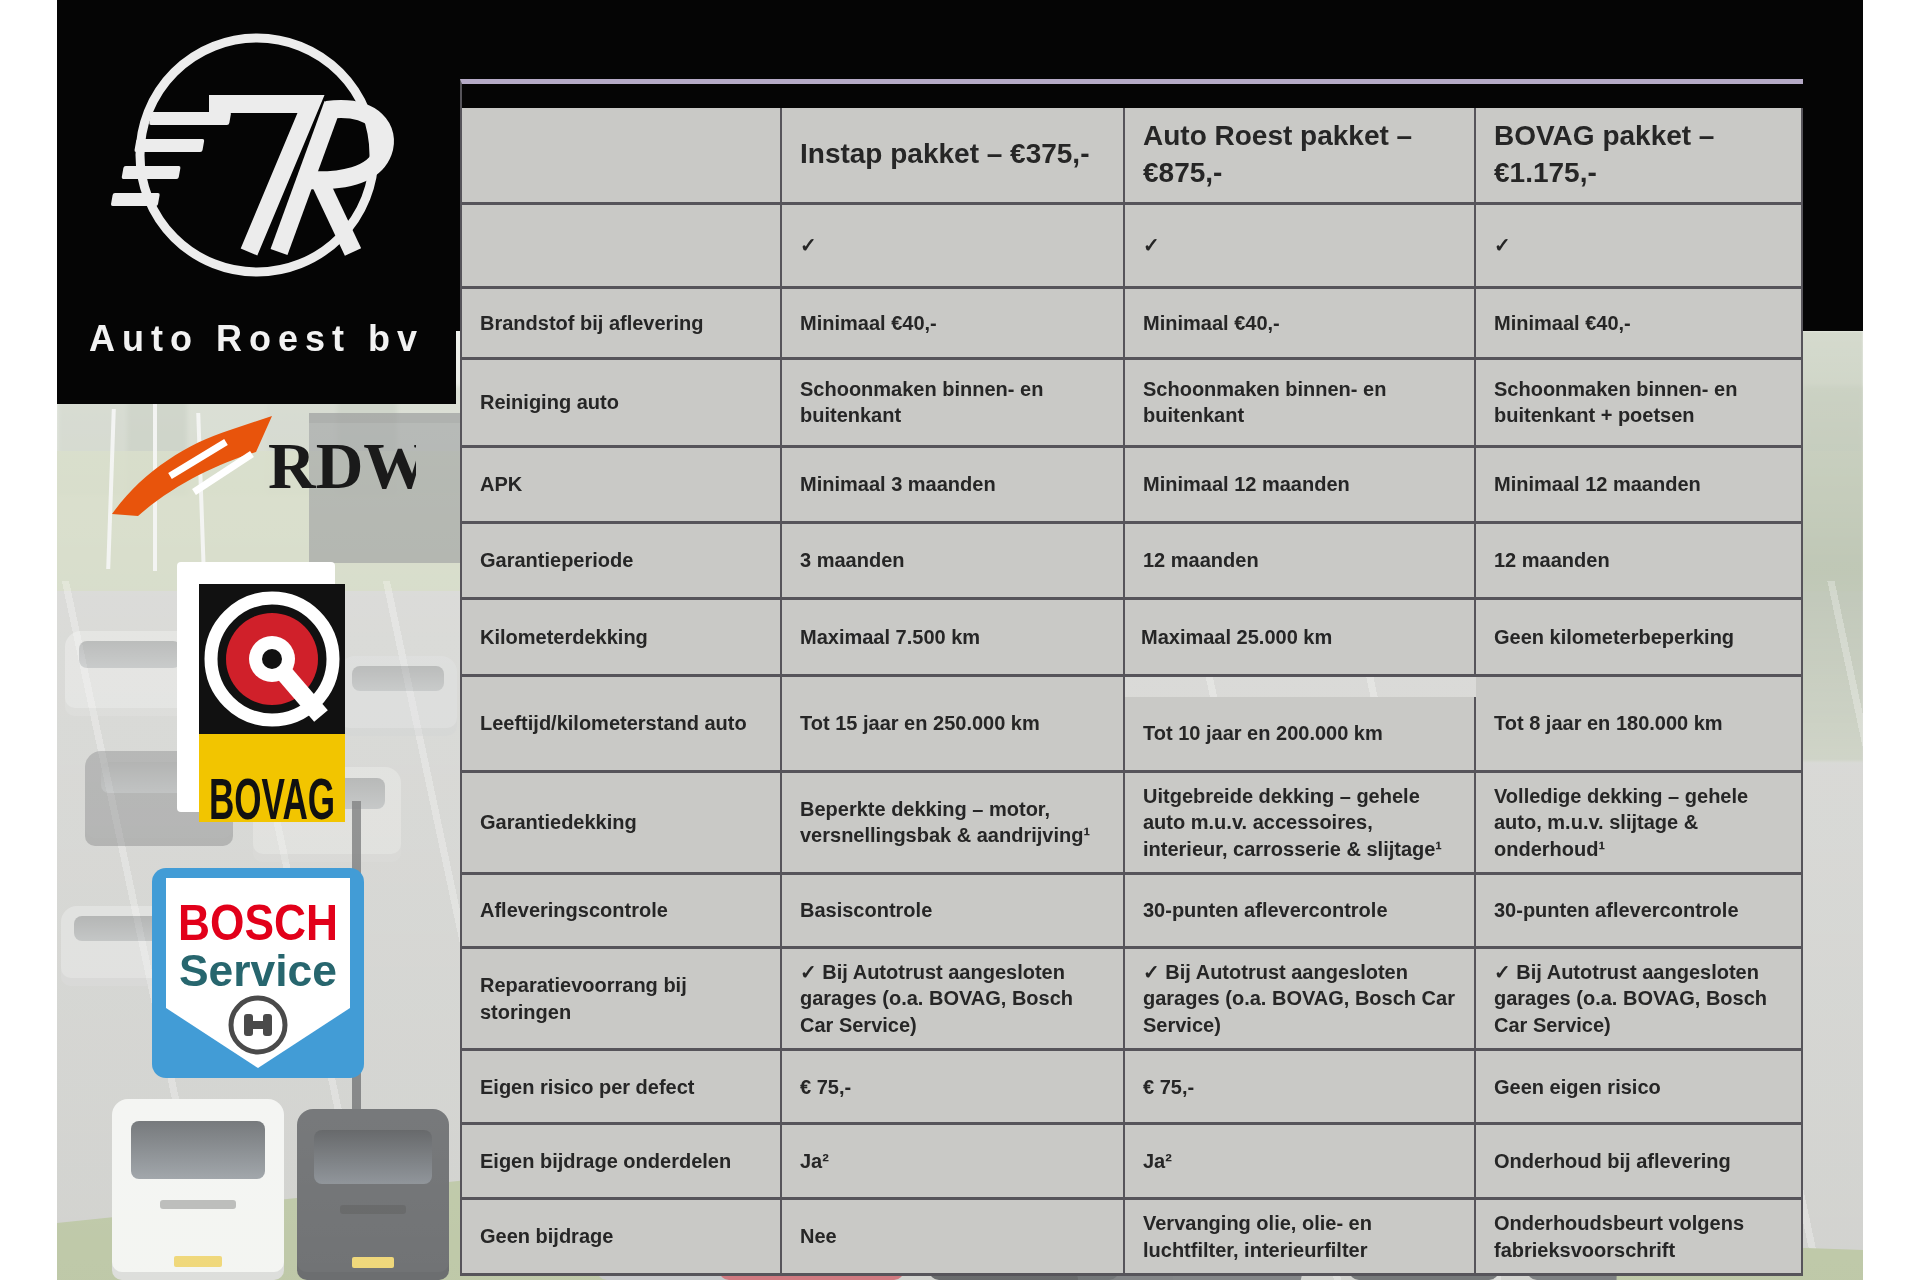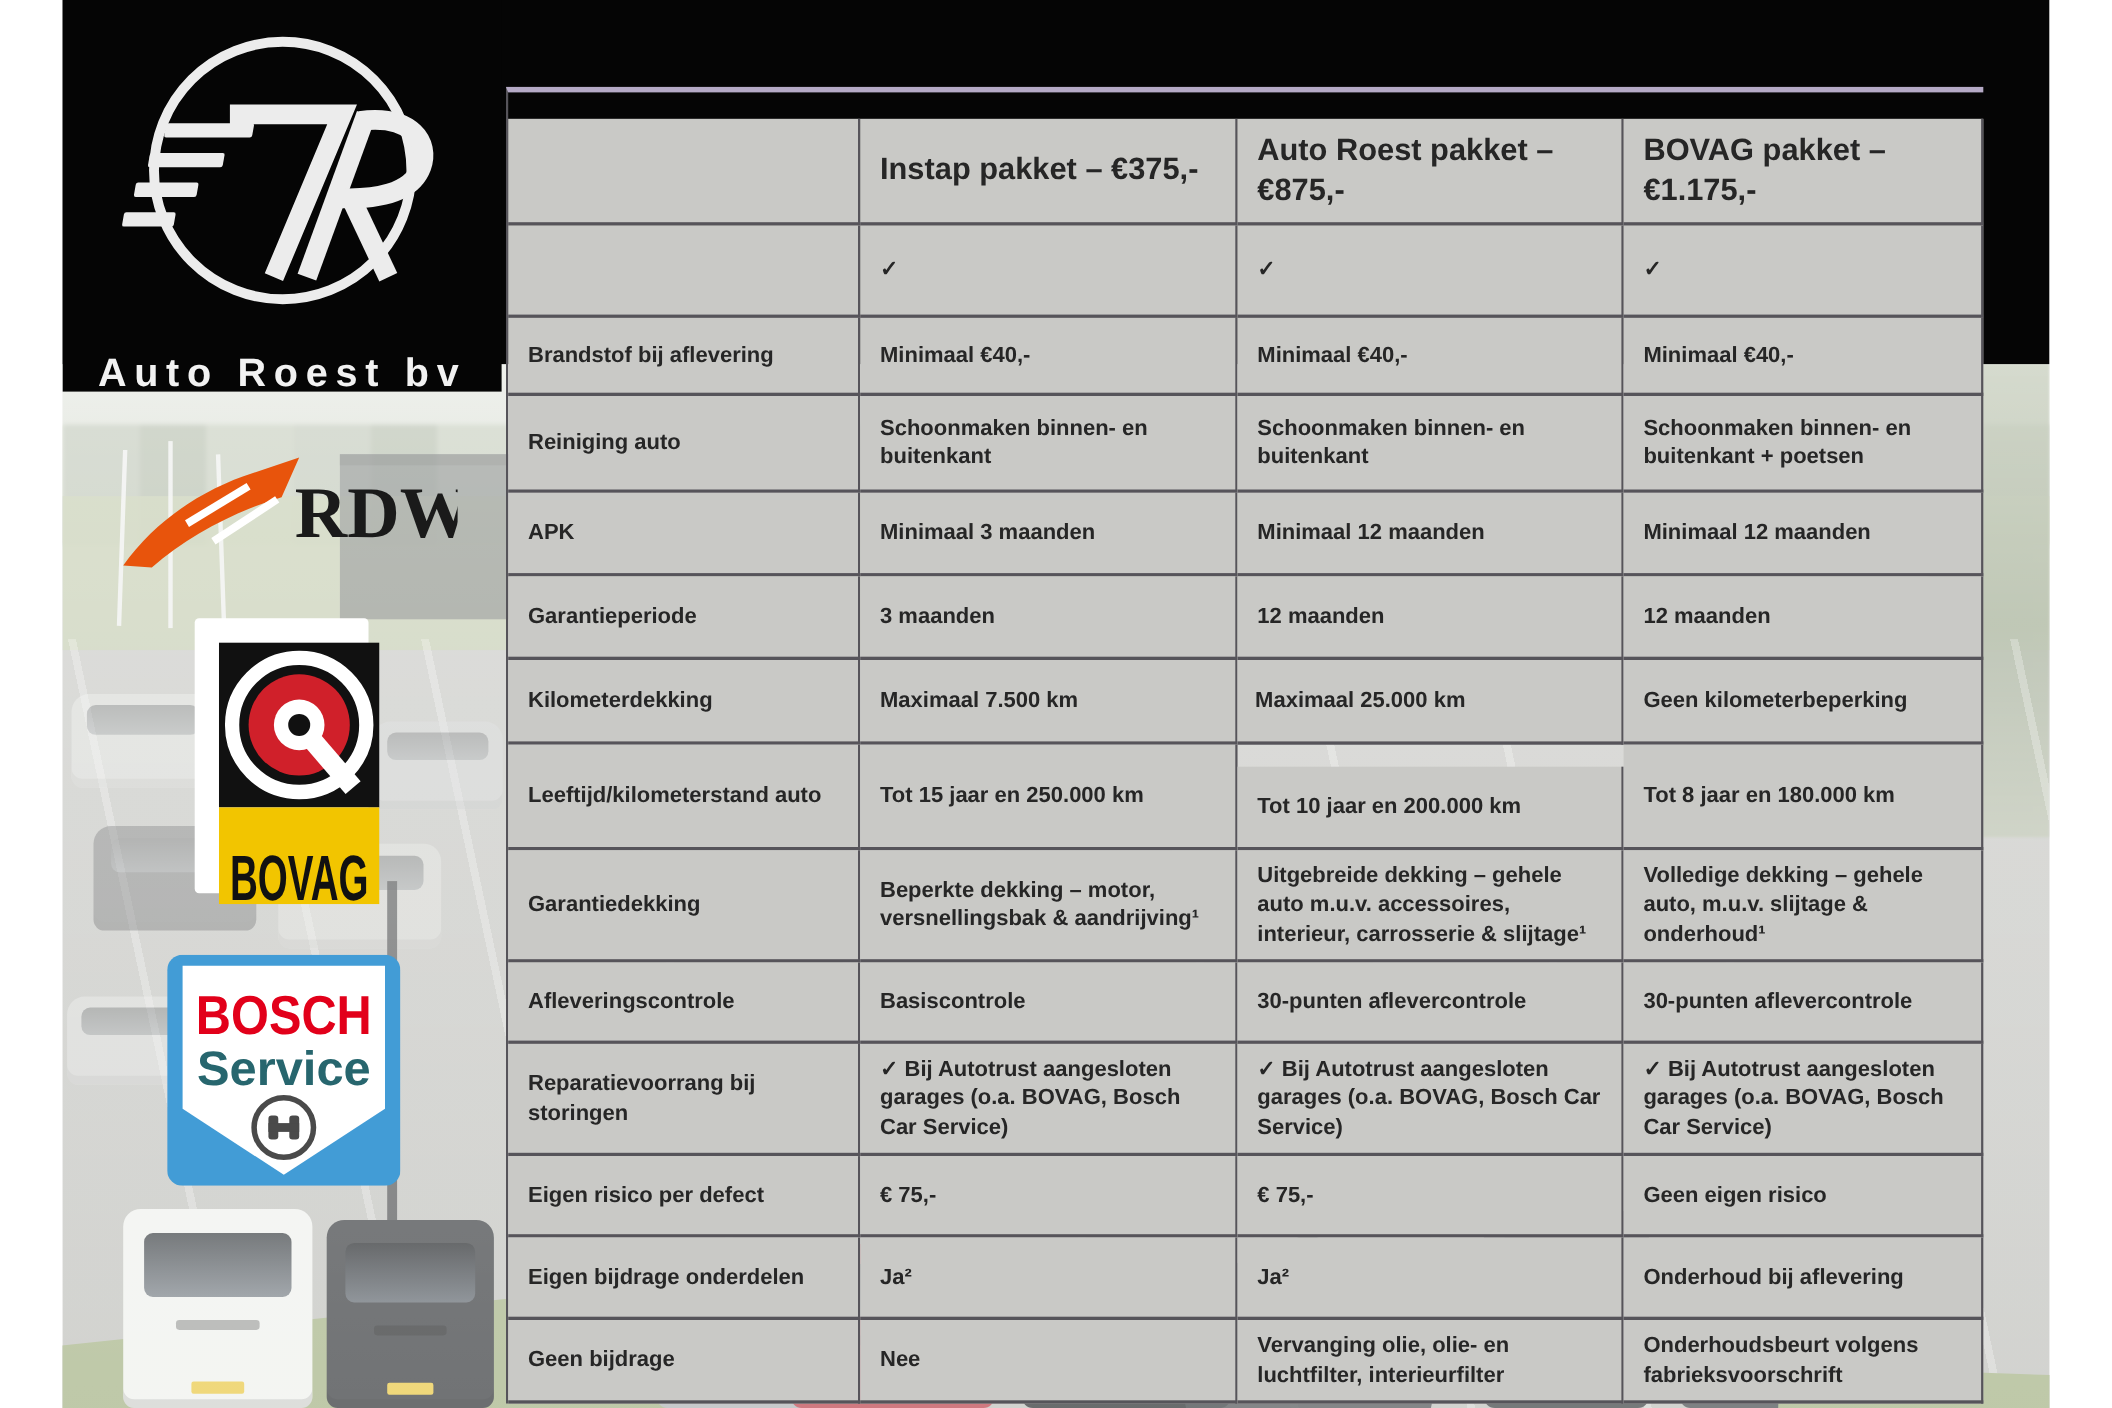--- a/index.html
+++ b/index.html
@@ -27,21 +27,21 @@
   .car.dark .ws{background:linear-gradient(#14171a,#565e66);}
   .car .grille{position:absolute;left:28%;right:28%;top:56%;height:9px;background:rgba(0,0,0,.35);border-radius:3px;}
   .car .plate{position:absolute;left:36%;right:36%;bottom:7%;height:11px;background:#e8c53a;border-radius:2px;}
   .faint{opacity:.38;}
   .canopy{position:absolute;background:#33373b;opacity:.85;
           clip-path:polygon(8% 100%,0 35%,50% 0,100% 40%,92% 100%);}
   .photo-wash{position:absolute;inset:0;background:linear-gradient(rgba(255,255,255,.50),rgba(255,255,255,.33));}
 
   
   .black-band{position:absolute;left:57px;top:0;width:1806px;height:331px;background:#050505;z-index:2;}
-  .logo-box{position:absolute;left:57px;top:0;width:399px;height:356px;background:#050505;z-index:3;}
+  .logo-box{position:absolute;left:57px;top:0;width:399px;height:404px;background:#050505;z-index:3;}
   .logo-caption{position:absolute;left:0;right:0;top:318px;text-align:center;color:#f2f2f2;
                 font-size:36px;font-weight:bold;letter-spacing:7px;}
 
   
   .rdw{position:absolute;left:106px;top:410px;width:310px;height:110px;z-index:3;}
   .bovag{position:absolute;left:177px;top:562px;width:158px;height:250px;z-index:3;background:#ffffff;
          border-radius:4px;padding:22px;box-sizing:border-box;}
   .bosch{position:absolute;left:152px;top:868px;width:172px;height:210px;z-index:3;}
 
   

